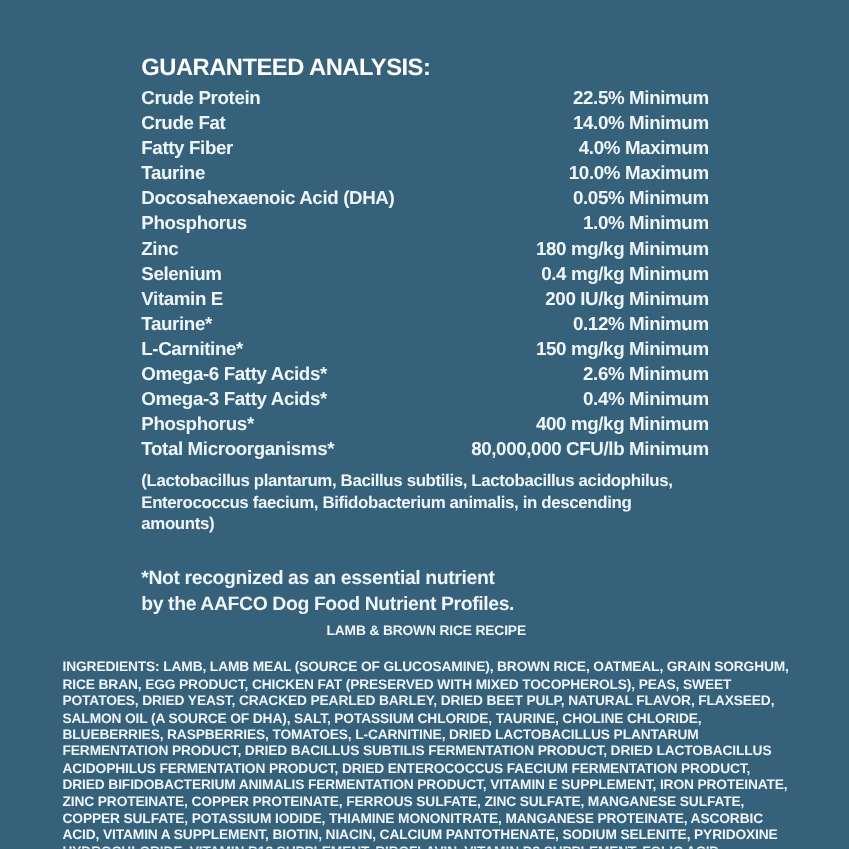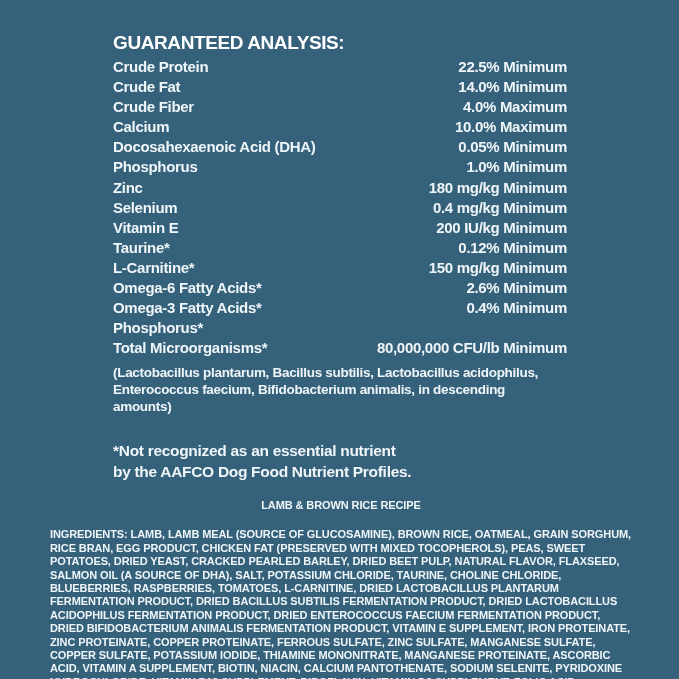--- a/index.html
+++ b/index.html
@@ -20,21 +20,21 @@
     left: 113px;
     top: 31px;
     width: 454px;
   }
   .ga-heading {
     font-size: 19px;
     font-weight: bold;
     color: #ffffff;
     letter-spacing: -0.4px;
     line-height: 24px;
-    margin: 0 0 2px 0;
+    margin: 12px 0 2px 0;
   }
   .ga-rows {
     margin: 0;
   }
   .ga-row {
     display: flex;
     justify-content: space-between;
     font-size: 15px;
     font-weight: bold;
     line-height: 20.1px;
@@ -92,26 +92,26 @@
     <span class="lbl">Crude Protein</span>
     <span class="val">22.5% Minimum</span>
   </div>
 
   <div class="ga-row">
     <span class="lbl">Crude Fat</span>
     <span class="val">14.0% Minimum</span>
   </div>
 
   <div class="ga-row">
-    <span class="lbl">Crude Fiber</span>
+    <span class="lbl">Fatty Fiber</span>
     <span class="val">4.0% Maximum</span>
   </div>
 
   <div class="ga-row">
-    <span class="lbl">Calcium</span>
+    <span class="lbl">Taurine</span>
     <span class="val">10.0% Maximum</span>
   </div>
 
   <div class="ga-row">
     <span class="lbl">Docosahexaenoic Acid (DHA)</span>
     <span class="val">0.05% Minimum</span>
   </div>
 
 
   <div class="ga-row">
@@ -149,20 +149,21 @@
     <span class="val">2.6% Minimum</span>
   </div>
 
   <div class="ga-row">
     <span class="lbl">Omega-3 Fatty Acids*</span>
     <span class="val">0.4% Minimum</span>
   </div>
 
   <div class="ga-row">
     <span class="lbl">Phosphorus*</span>
+    <span class="val">400 mg/kg Minimum</span>
   </div>
 
   <div class="ga-row">
     <span class="lbl">Total Microorganisms*</span>
     <span class="val">80,000,000 CFU/lb Minimum</span>
   </div>
 </div>
 
   <div class="micro-note">(Lactobacillus plantarum, Bacillus subtilis, Lactobacillus acidophilus, Enterococcus faecium, Bifidobacterium animalis, in descending amounts)</div>
 

